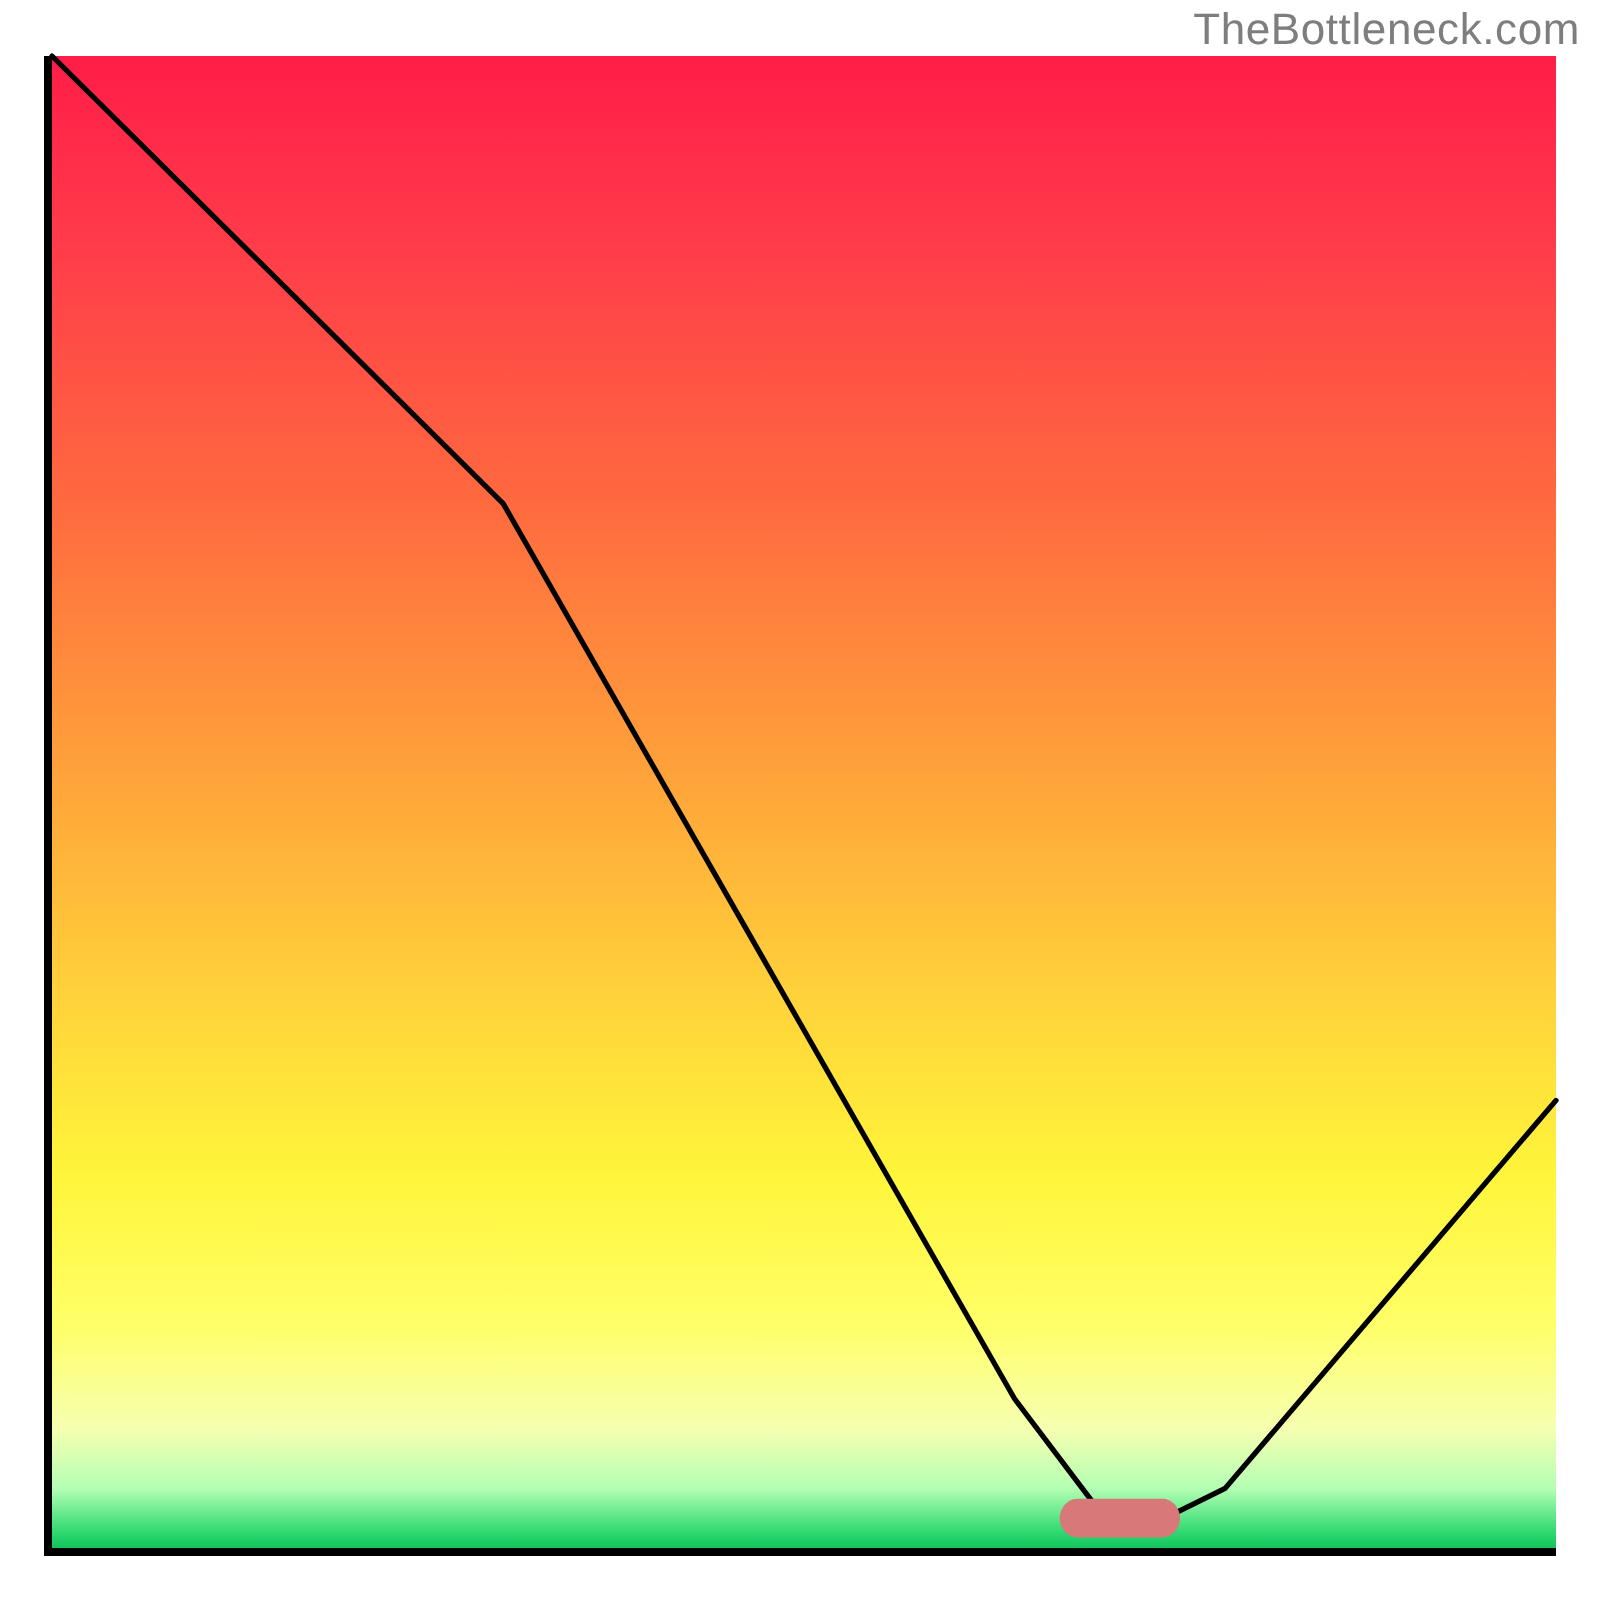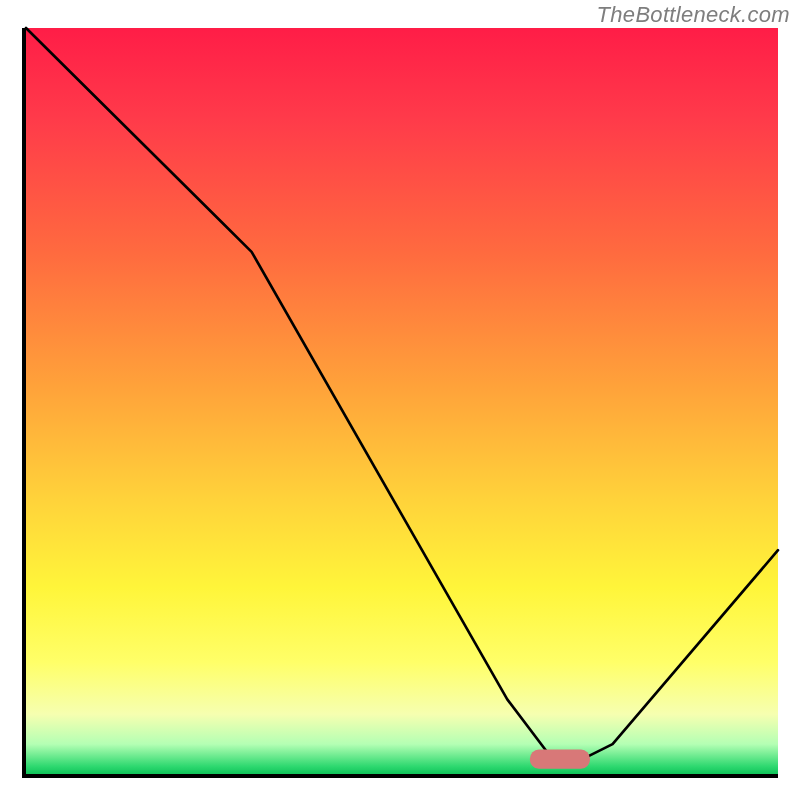--- a/index.html
+++ b/index.html
@@ -12,21 +12,20 @@
     overflow: hidden;
   }
   .watermark {
     position: absolute;
     top: 2px;
     right: 10px;
     color: #7e7e7e;
     font-size: 22px;
     font-weight: 400;
     letter-spacing: 0.3px;
-    font-style: italic;
   }
   .plot-area {
     position: absolute;
     left: 22px;
     top: 28px;
     width: 756px;
     height: 750px;
     border-left: 4px solid #000;
     border-bottom: 4px solid #000;
     box-sizing: border-box;

